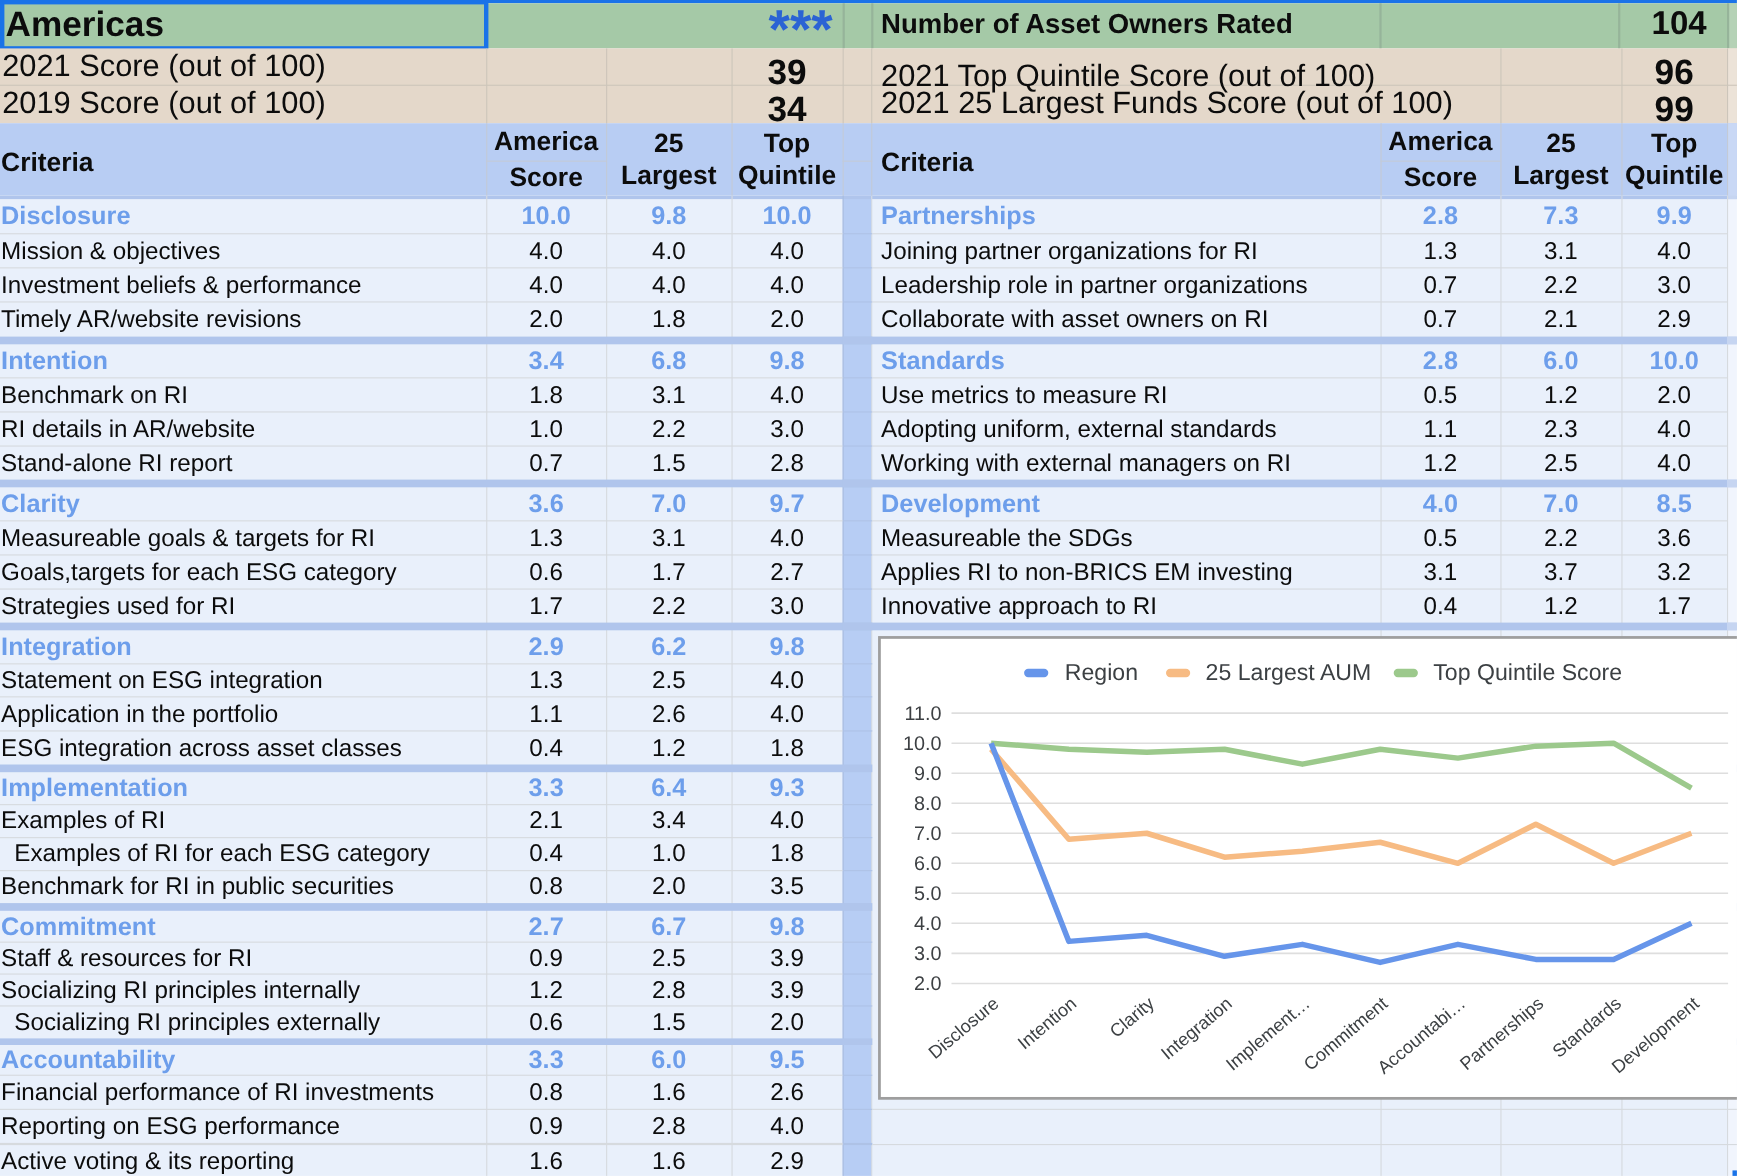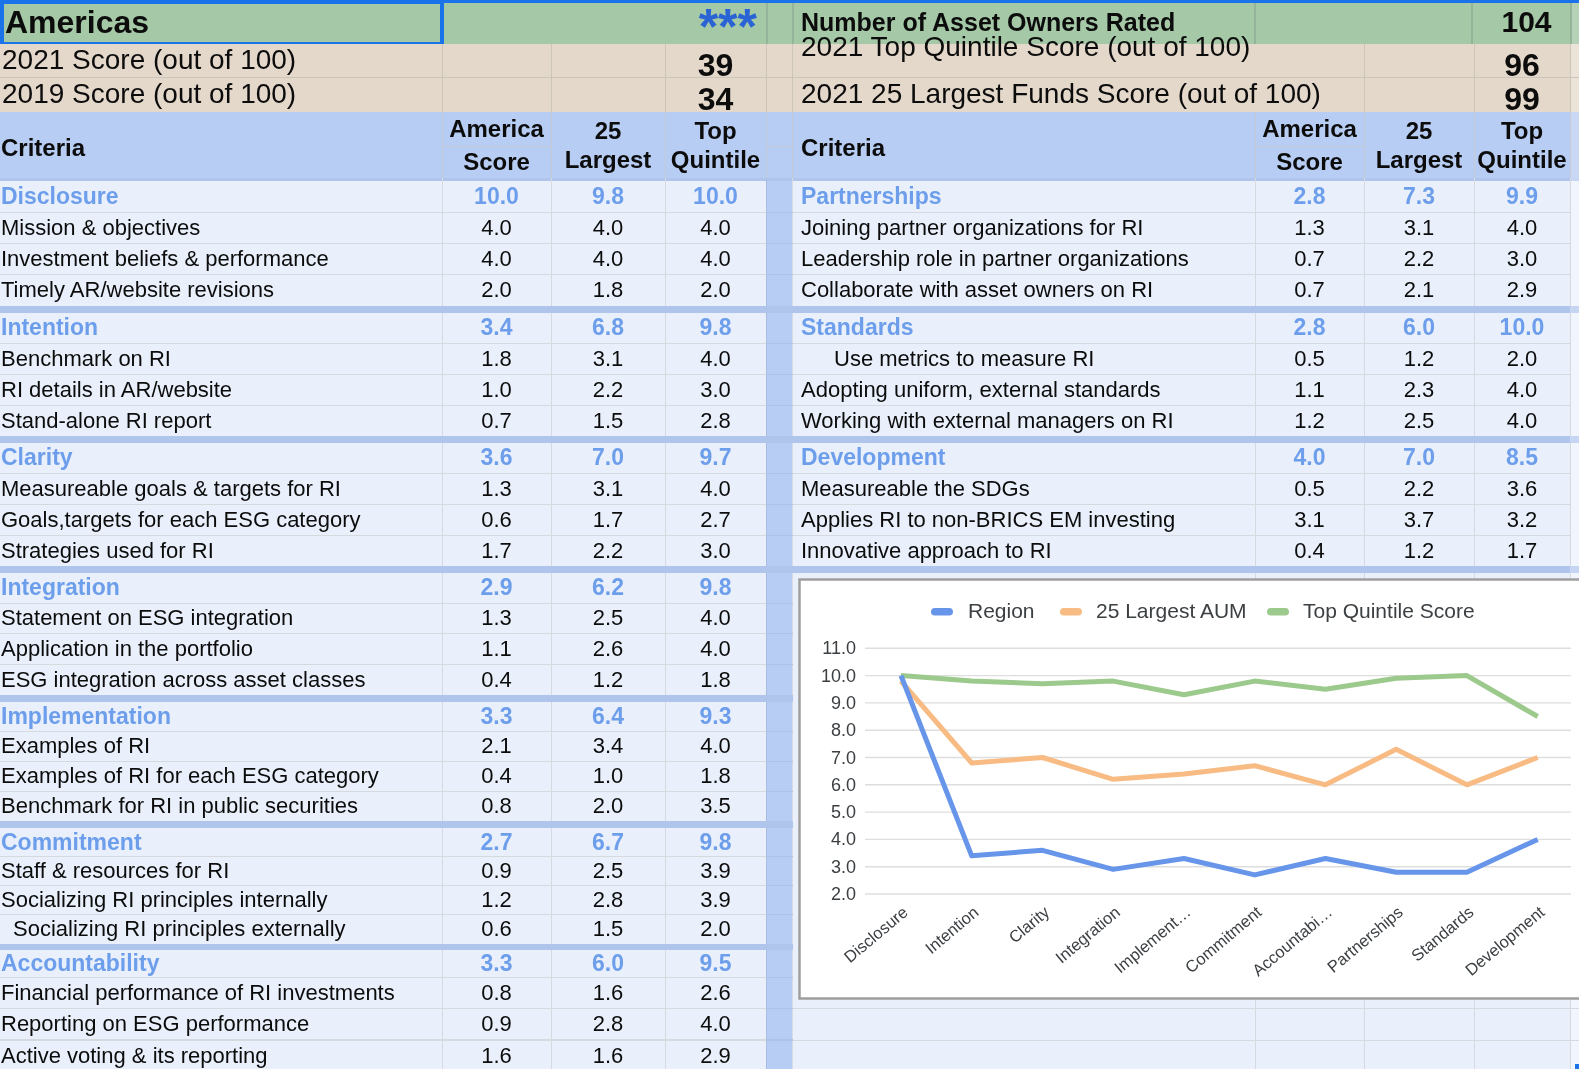--- a/index.html
+++ b/index.html
@@ -36,21 +36,21 @@
 <div class="a" style="left:665px;top:44px;width:1.2px;height:68px;background:#ccc5ba;"></div>
 <div class="a" style="left:766px;top:44px;width:1.2px;height:68px;background:#ccc5ba;"></div>
 <div class="a" style="left:792px;top:44px;width:1.2px;height:68px;background:#ccc5ba;"></div>
 <div class="a" style="left:1364px;top:44px;width:1.2px;height:68px;background:#ccc5ba;"></div>
 <div class="a" style="left:1474px;top:44px;width:1.2px;height:68px;background:#ccc5ba;"></div>
 <div class="a" style="left:1570px;top:44px;width:1.2px;height:68px;background:#ccc5ba;"></div>
 <div class="t big" style="left:2px;top:43px;height:34px;">2021 Score (out of 100)</div>
 <div class="t big" style="left:2px;top:77px;height:34px;">2019 Score (out of 100)</div>
 <div class="t c bn2" style="left:665px;top:48px;width:101px;height:34px;">39</div>
 <div class="t c bn2" style="left:665px;top:82px;width:101px;height:34px;">34</div>
-<div class="t big" style="left:801px;top:30px;height:34px;text-align:center;">2021 Top Quintile Score (out of 100)</div>
+<div class="t big" style="left:801px;top:52px;height:34px;text-align:center;">2021 Top Quintile Score (out of 100)</div>
 <div class="t big" style="left:801px;top:77px;height:34px;">2021 25 Largest Funds Score (out of 100)</div>
 <div class="t c bn2" style="left:1474px;top:48px;width:96px;height:34px;">96</div>
 <div class="t c bn2" style="left:1474px;top:82px;width:96px;height:34px;">99</div>
 <div class="a" style="left:0px;top:112px;width:1579px;height:66px;background:#b8cdf3;"></div>
 <div class="a" style="left:1570px;top:112px;width:9px;height:66px;background:#c9d8f5;"></div>
 <div class="a" style="left:442px;top:112px;width:1.2px;height:66px;background:#c3cad6;"></div>
 <div class="a" style="left:551px;top:112px;width:1.2px;height:66px;background:#c3cad6;"></div>
 <div class="a" style="left:665px;top:112px;width:1.2px;height:66px;background:#c3cad6;"></div>
 <div class="a" style="left:766px;top:112px;width:1.2px;height:66px;background:#c3cad6;"></div>
 <div class="a" style="left:792px;top:112px;width:1.2px;height:66px;background:#c3cad6;"></div>
@@ -194,21 +194,21 @@
 <div class="t cat" style="left:1px;top:701.5px;height:29.875px;">Implementation</div>
 <div class="t c cat" style="left:442px;top:701.5px;width:109px;height:29.875px;">3.3</div>
 <div class="t c cat" style="left:551px;top:701.5px;width:114px;height:29.875px;">6.4</div>
 <div class="t c cat" style="left:665px;top:701.5px;width:101px;height:29.875px;">9.3</div>
 <div class="a" style="left:0px;top:730.775px;width:766px;height:1.2px;background:#d6dade;"></div>
 <div class="t" style="left:1px;top:731.375px;height:29.875px;">Examples of RI</div>
 <div class="t c" style="left:442px;top:731.375px;width:109px;height:29.875px;">2.1</div>
 <div class="t c" style="left:551px;top:731.375px;width:114px;height:29.875px;">3.4</div>
 <div class="t c" style="left:665px;top:731.375px;width:101px;height:29.875px;">4.0</div>
 <div class="a" style="left:0px;top:760.65px;width:766px;height:1.2px;background:#d6dade;"></div>
-<div class="t" style="left:1px;top:761.25px;height:29.875px;">Examples of RI for each ESG category</div>
+<div class="t" style="left:1px;top:761.25px;height:29.875px;padding-left:12px;">Examples of RI for each ESG category</div>
 <div class="t c" style="left:442px;top:761.25px;width:109px;height:29.875px;">0.4</div>
 <div class="t c" style="left:551px;top:761.25px;width:114px;height:29.875px;">1.0</div>
 <div class="t c" style="left:665px;top:761.25px;width:101px;height:29.875px;">1.8</div>
 <div class="a" style="left:0px;top:790.525px;width:766px;height:1.2px;background:#d6dade;"></div>
 <div class="t" style="left:1px;top:791.125px;height:29.875px;">Benchmark for RI in public securities</div>
 <div class="t c" style="left:442px;top:791.125px;width:109px;height:29.875px;">0.8</div>
 <div class="t c" style="left:551px;top:791.125px;width:114px;height:29.875px;">2.0</div>
 <div class="t c" style="left:665px;top:791.125px;width:101px;height:29.875px;">3.5</div>
 <div class="a" style="left:0px;top:821px;width:793px;height:6.5px;background:#b0c5ec;"></div>
 <div class="a" style="left:1570px;top:821px;width:9px;height:6.5px;background:#c6d5f1;"></div>
@@ -272,21 +272,21 @@
 <div class="t c" style="left:1255px;top:274.825px;width:109px;height:31.175px;">0.7</div>
 <div class="t c" style="left:1364px;top:274.825px;width:110px;height:31.175px;">2.1</div>
 <div class="t c" style="left:1474px;top:274.825px;width:96px;height:31.175px;">2.9</div>
 <div class="a" style="left:766px;top:306px;width:804px;height:6.5px;background:#b0c5ec;"></div>
 <div class="a" style="left:1570px;top:306px;width:9px;height:6.5px;background:#c6d5f1;"></div>
 <div class="t cat" style="left:801px;top:312.5px;height:30.875px;">Standards</div>
 <div class="t c cat" style="left:1255px;top:312.5px;width:109px;height:30.875px;">2.8</div>
 <div class="t c cat" style="left:1364px;top:312.5px;width:110px;height:30.875px;">6.0</div>
 <div class="t c cat" style="left:1474px;top:312.5px;width:96px;height:30.875px;">10.0</div>
 <div class="a" style="left:793px;top:342.775px;width:777px;height:1.2px;background:#d6dade;"></div>
-<div class="t" style="left:801px;top:343.375px;height:30.875px;margin-left:33px;">Use metrics to measure RI</div>
+<div class="t" style="left:801px;top:343.375px;height:30.875px;">Use metrics to measure RI</div>
 <div class="t c" style="left:1255px;top:343.375px;width:109px;height:30.875px;">0.5</div>
 <div class="t c" style="left:1364px;top:343.375px;width:110px;height:30.875px;">1.2</div>
 <div class="t c" style="left:1474px;top:343.375px;width:96px;height:30.875px;">2.0</div>
 <div class="a" style="left:793px;top:373.65px;width:777px;height:1.2px;background:#d6dade;"></div>
 <div class="t" style="left:801px;top:374.25px;height:30.875px;">Adopting uniform, external standards</div>
 <div class="t c" style="left:1255px;top:374.25px;width:109px;height:30.875px;">1.1</div>
 <div class="t c" style="left:1364px;top:374.25px;width:110px;height:30.875px;">2.3</div>
 <div class="t c" style="left:1474px;top:374.25px;width:96px;height:30.875px;">4.0</div>
 <div class="a" style="left:793px;top:404.525px;width:777px;height:1.2px;background:#d6dade;"></div>
 <div class="t" style="left:801px;top:405.125px;height:30.875px;">Working with external managers on RI</div>

